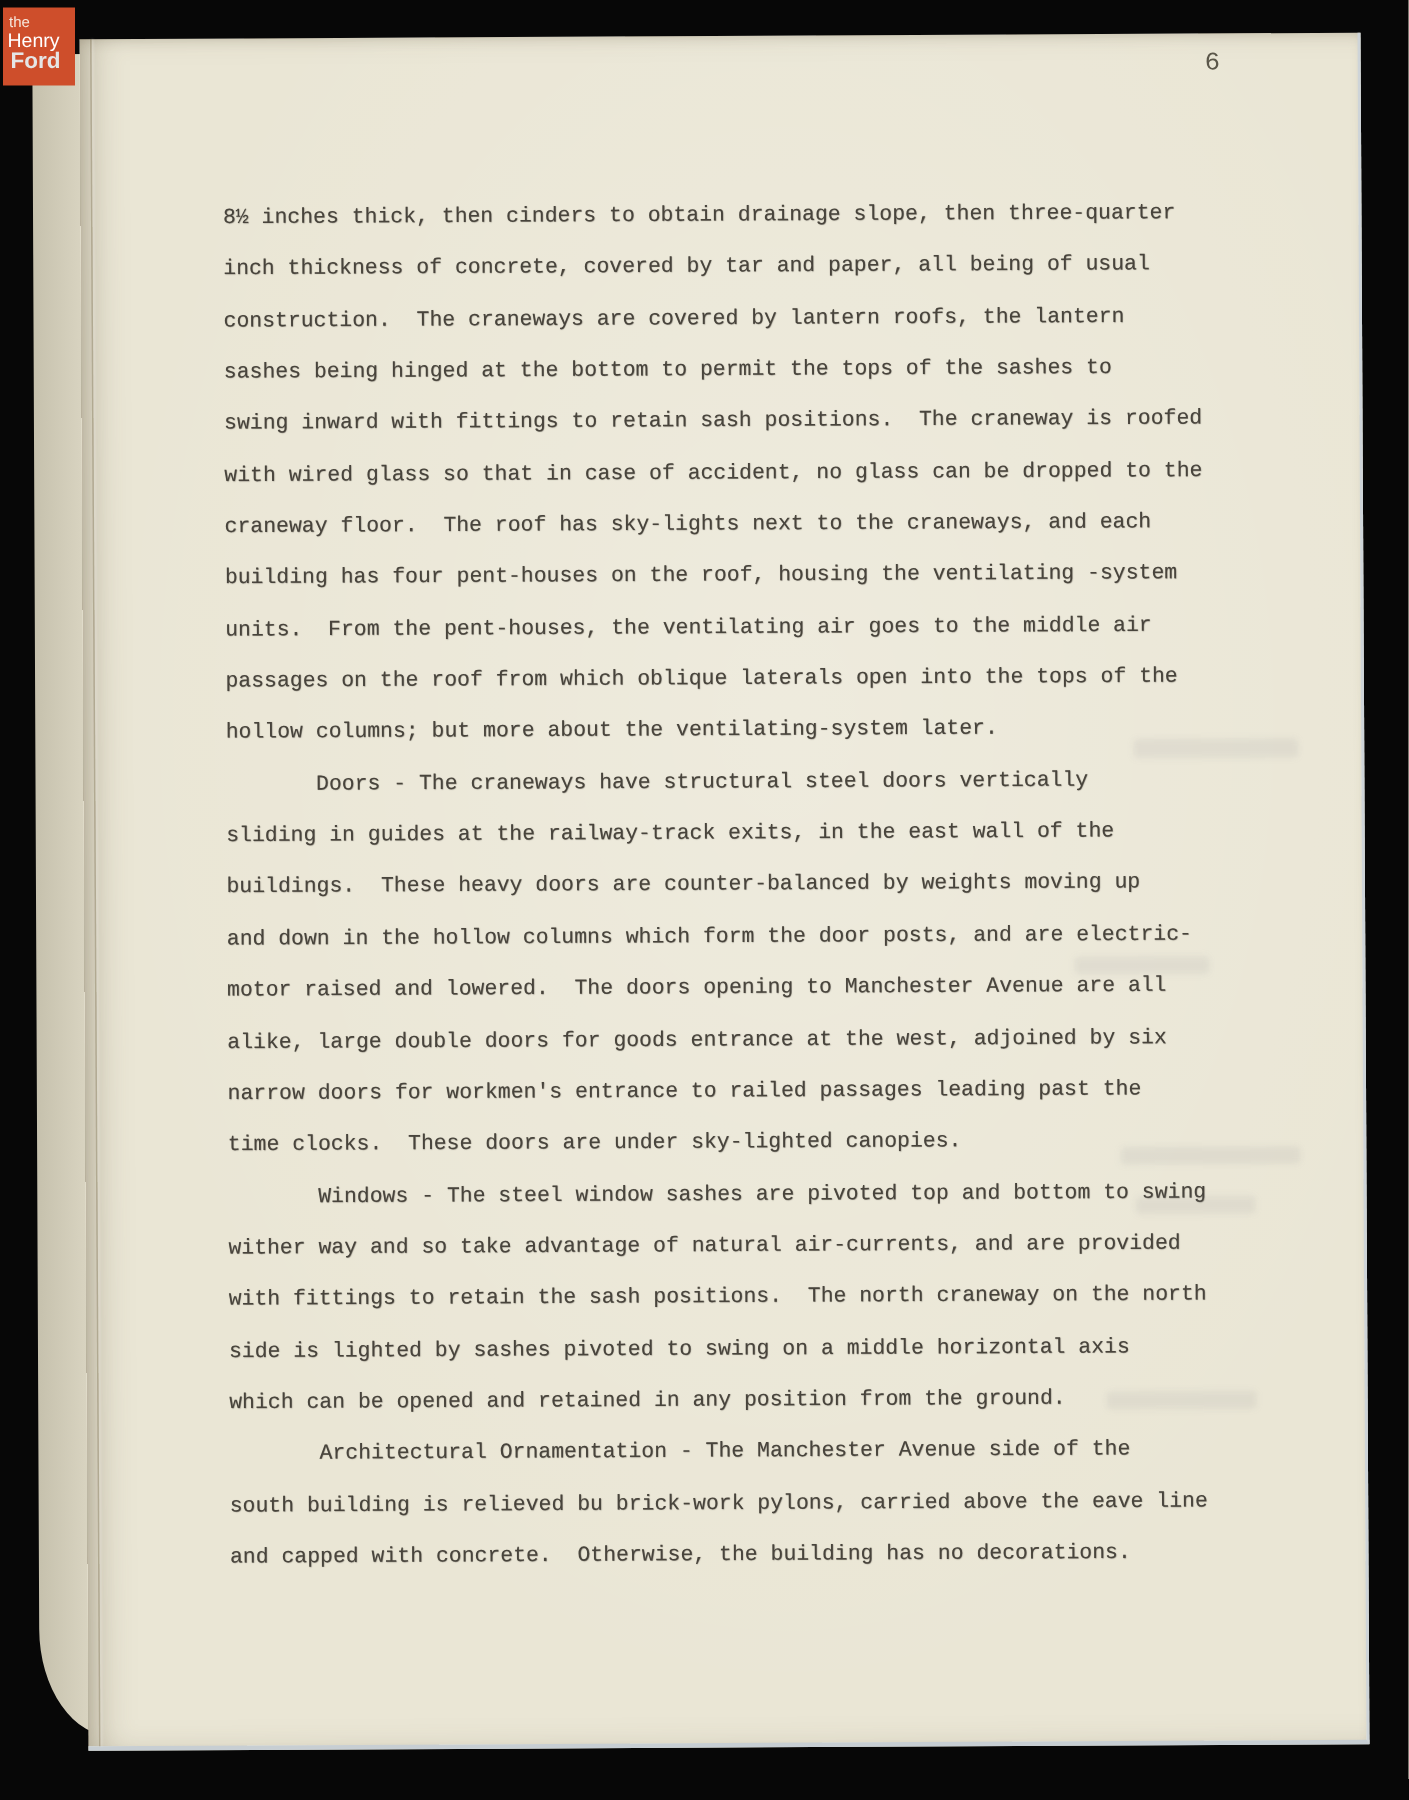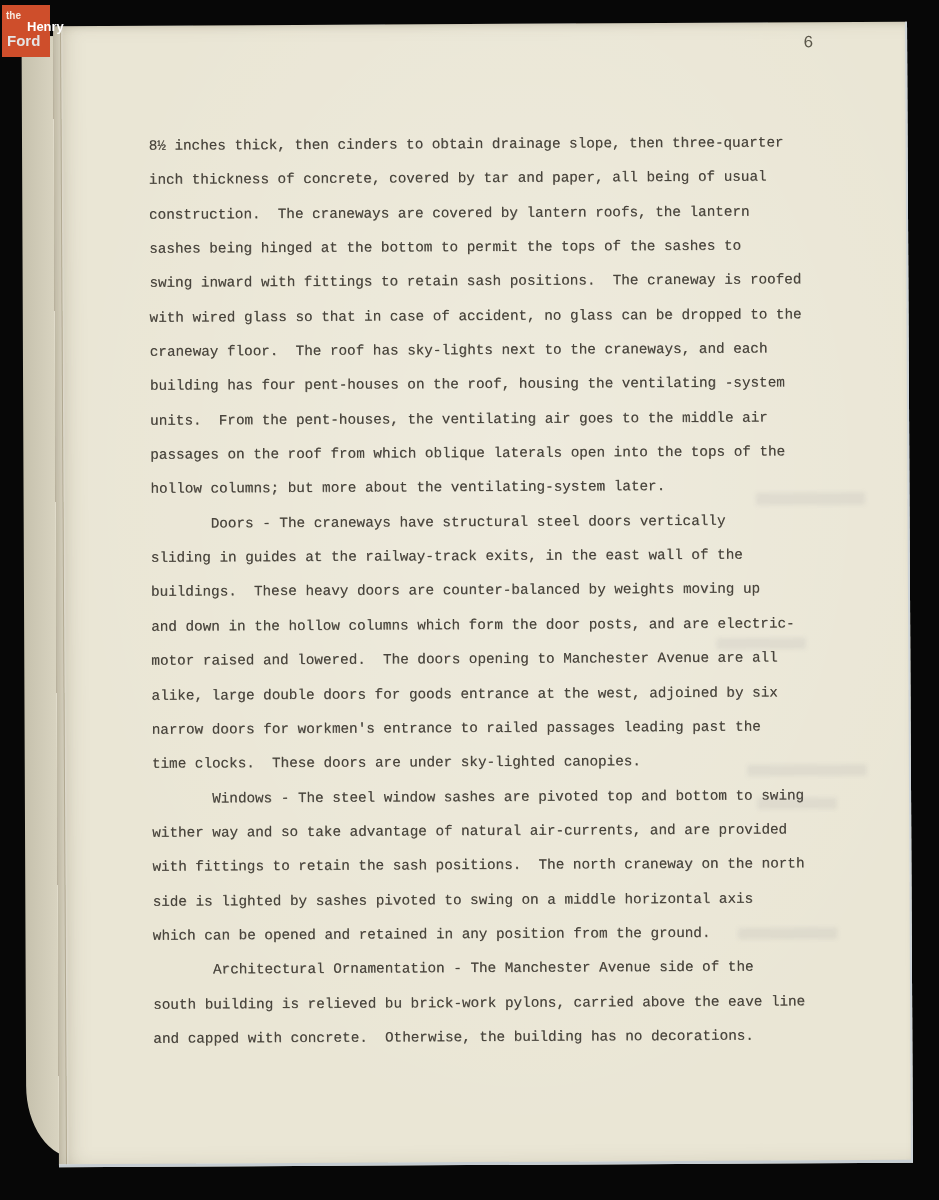--- a/index.html
+++ b/index.html
@@ -99,29 +99,29 @@
     top: 5px;
     width: 48px;
     height: 52px;
     background: #ce4e2b;
     z-index: 5;
   }
   .logo .word-the {
     position: absolute;
     left: 4px;
     top: 5px;
-    font-weight: 700;
+    font-weight: 400;
     font-size: 10px;
     color: #f6e7dc;
   }
   .logo .word-henry {
     position: absolute;
-    left: 25px;
+    left: 3px;
     top: 14px;
-    font-weight: 700;
+    font-weight: 400;
     font-size: 13px;
     color: #ffffff;
   }
   .logo .word-ford {
     position: absolute;
     left: 5px;
     top: 27px;
     font-weight: 700;
     font-size: 15px;
     color: #e5e5e5;

